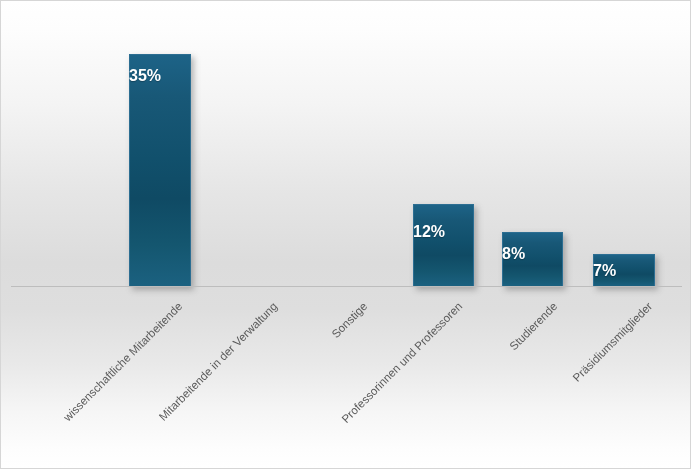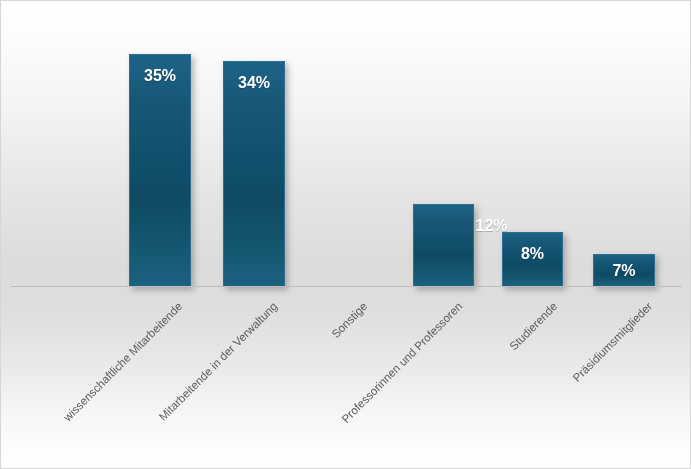--- a/index.html
+++ b/index.html
@@ -59,21 +59,20 @@
         #0f4a64 62%,
         #14566f 82%,
         #1b6180 100%);
     box-shadow: 3px 3px 6px rgba(90,90,90,0.42);
   }
 
   .bar-value {
     position: absolute;
     left: 0;
     width: 100%;
-    text-align: center;
     color: #ffffff;
     font-size: 16px;
     font-weight: bold;
     letter-spacing: 0px;
     line-height: 1;
     text-shadow: 0 1px 1px rgba(0,0,0,0.25);
   }
 
   
   #axis-line {
@@ -102,29 +101,25 @@
 
 <div id="chart-root">
 
   <div id="plot-area">
 
     <div class="bar-group" style="left:128px; width:62px; height:233px;">
       <div class="bar" style="height:233px;"></div>
       <div class="bar-value" style="top:14px;">35%</div>
     </div>
 
-    <div class="bar-group" style="left:222px; width:62px; height:226px;">
-      <div class="bar" style="height:226px;"></div>
-      <div class="bar-value" style="top:14px;">34%</div>
-    </div>
 
 
     <div class="bar-group" style="left:412px; width:61px; height:83px;">
       <div class="bar" style="height:83px;"></div>
-      <div class="bar-value" style="top:14px;padding-left:48px;">12%</div>
+      <div class="bar-value" style="top:20px;">12%</div>
     </div>
 
     <div class="bar-group" style="left:501px; width:61px; height:55px;">
       <div class="bar" style="height:55px;"></div>
       <div class="bar-value" style="top:14px;">8%</div>
     </div>
 
     <div class="bar-group" style="left:592px; width:62px; height:33px;">
       <div class="bar" style="height:33px;"></div>
       <div class="bar-value" style="top:9px;">7%</div>

